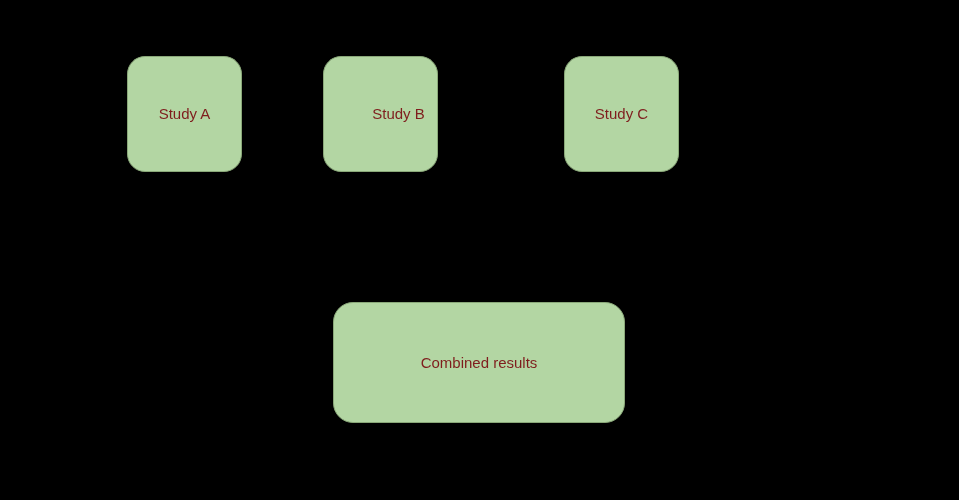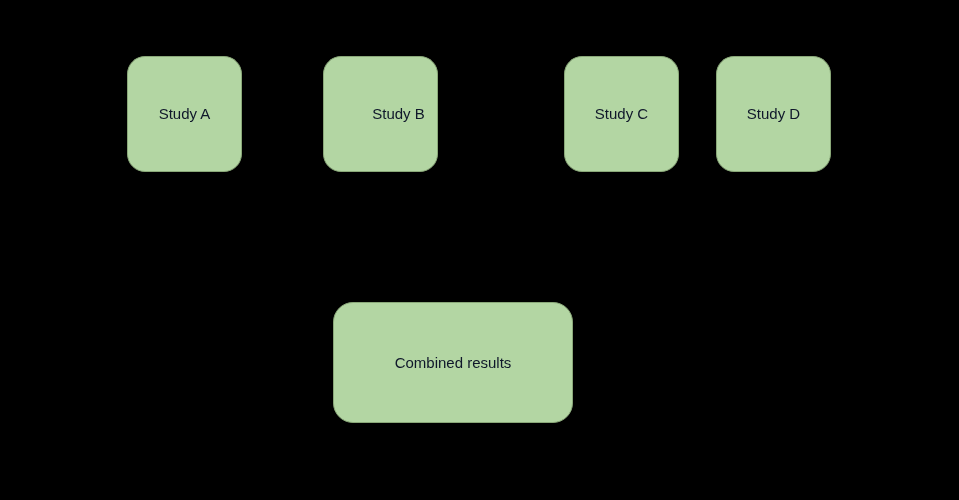--- a/index.html
+++ b/index.html
@@ -16,39 +16,39 @@
     font-family: "Liberation Sans", sans-serif;
   }
   .node {
     position: absolute;
     box-sizing: border-box;
     background: #b3d6a3;
     border: 1px solid #8aa879;
     display: flex;
     align-items: center;
     justify-content: center;
-    color: #0f172a;
+    color: #7f1d1d;
     font-size: 15px;
     line-height: 1.2;
     text-align: center;
   }
   .study-node {
     width: 115px;
     height: 116px;
     top: 56px;
     border-radius: 18px;
   }
   .study-a { left: 127px; }
   .study-b { left: 323px; padding-left: 36px; }
   .study-c { left: 520px; margin-left: 44px; }
   .study-d { left: 716px; }
   .combined-node {
     left: 333px;
     top: 302px;
-    width: 240px;
+    width: 292px;
     height: 121px;
     border-radius: 20px;
   }
 </style>
 </head>
 <body>
 
 <div class="canvas">
 
   <div class="node study-node study-a">
@@ -56,21 +56,18 @@
   </div>
 
   <div class="node study-node study-b">
     <span>Study B</span>
   </div>
 
   <div class="node study-node study-c">
     <span>Study C</span>
   </div>
 
-  <div class="node study-node study-d">
-    <span>Study D</span>
-  </div>
 
   <div class="node combined-node">
     <span>Combined results</span>
   </div>
 
 </div>
 
 </body></html>

